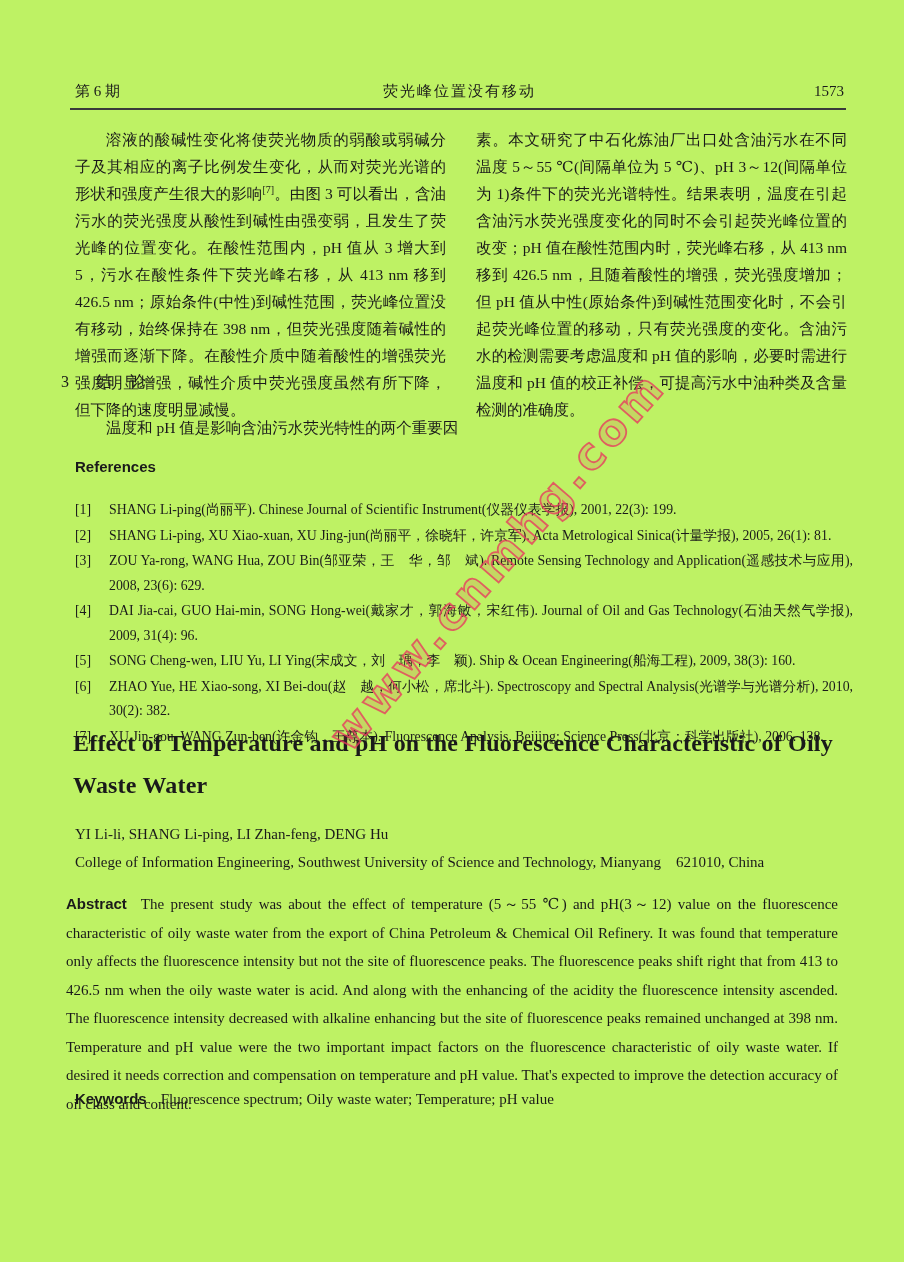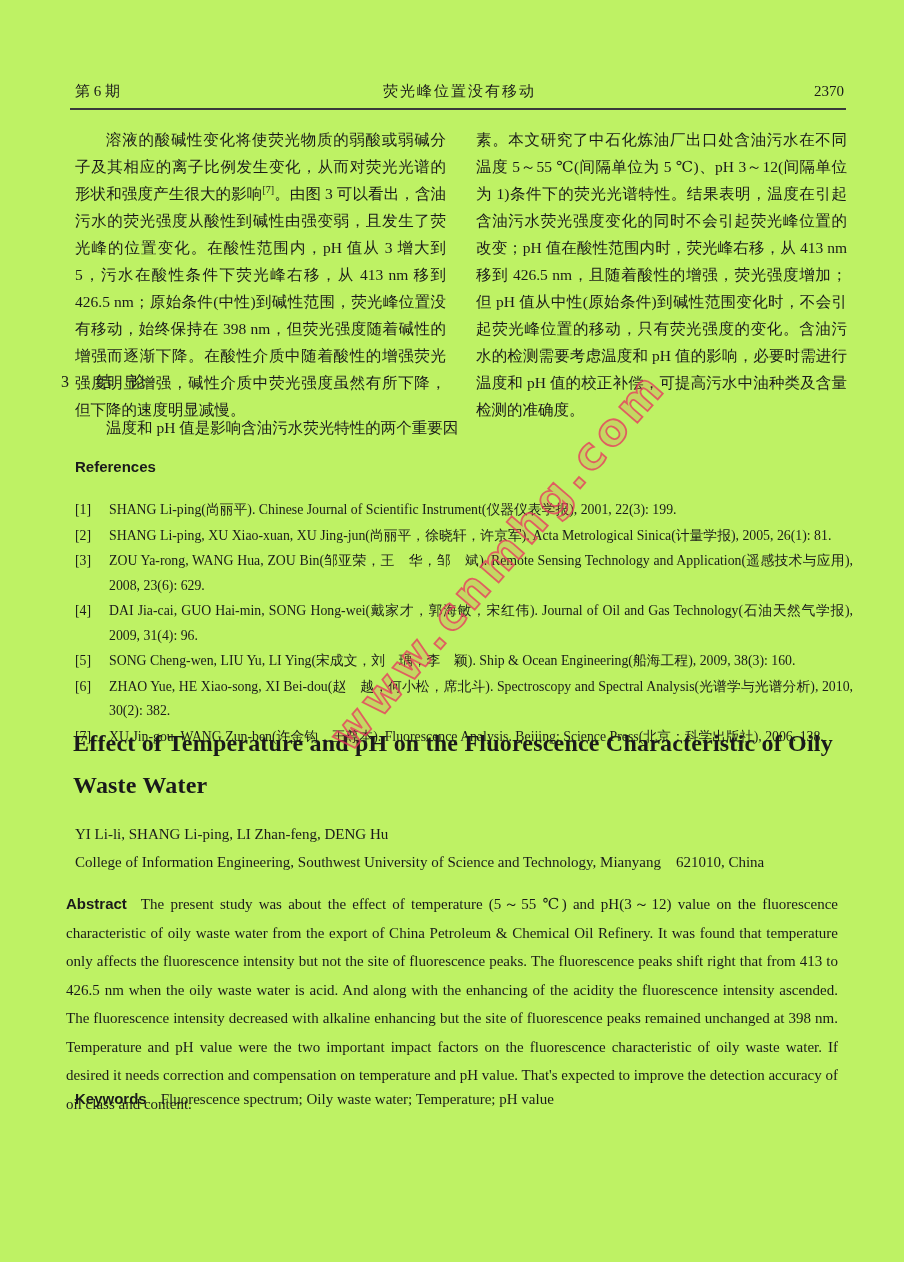--- a/index.html
+++ b/index.html
@@ -143,21 +143,21 @@
   }
 </style>
 </head>
 <body>
 
 <div class="page">
 
   <div class="header">
     <span class="issue">第 6 期</span>
     <span class="journal">荧光峰位置没有移动</span>
-    <span class="pageno">2370</span>
+    <span class="pageno">1573</span>
   </div>
   <div class="header-rule"></div>
 
   <div class="columns">
     <div class="col">
       <p class="indent"><span>溶液的酸碱性变化将使荧光物质的弱酸或弱碱分子及其相应的离子比例发生变化，从而对荧光光谱的形状和强度产生很大的影响</span><sup class="refmark">[7]</sup><span>。由图 3 可以看出，含油污水的荧光强度从酸性到碱性由强变弱，且发生了荧光峰的位置变化。在酸性范围内，pH 值从 3 增大到 5，污水在酸性条件下荧光峰右移，从 413 nm 移到 426.5 nm；原始条件(中性)到碱性范围，荧光峰位置没有移动，始终保持在 398 nm，但荧光强度随着碱性的增强而逐渐下降。在酸性介质中随着酸性的增强荧光强度明显增强，碱性介质中荧光强度虽然有所下降，但下降的速度明显减慢。</span></p>
     </div>
     <div class="col">
       <p>素。本文研究了中石化炼油厂出口处含油污水在不同温度 5～55 ℃(间隔单位为 5 ℃)、pH 3～12(间隔单位为 1)条件下的荧光光谱特性。结果表明，温度在引起含油污水荧光强度变化的同时不会引起荧光峰位置的改变；pH 值在酸性范围内时，荧光峰右移，从 413 nm 移到 426.5 nm，且随着酸性的增强，荧光强度增加；但 pH 值从中性(原始条件)到碱性范围变化时，不会引起荧光峰位置的移动，只有荧光强度的变化。含油污水的检测需要考虑温度和 pH 值的影响，必要时需进行温度和 pH 值的校正补偿，可提高污水中油种类及含量检测的准确度。</p>
     </div>

